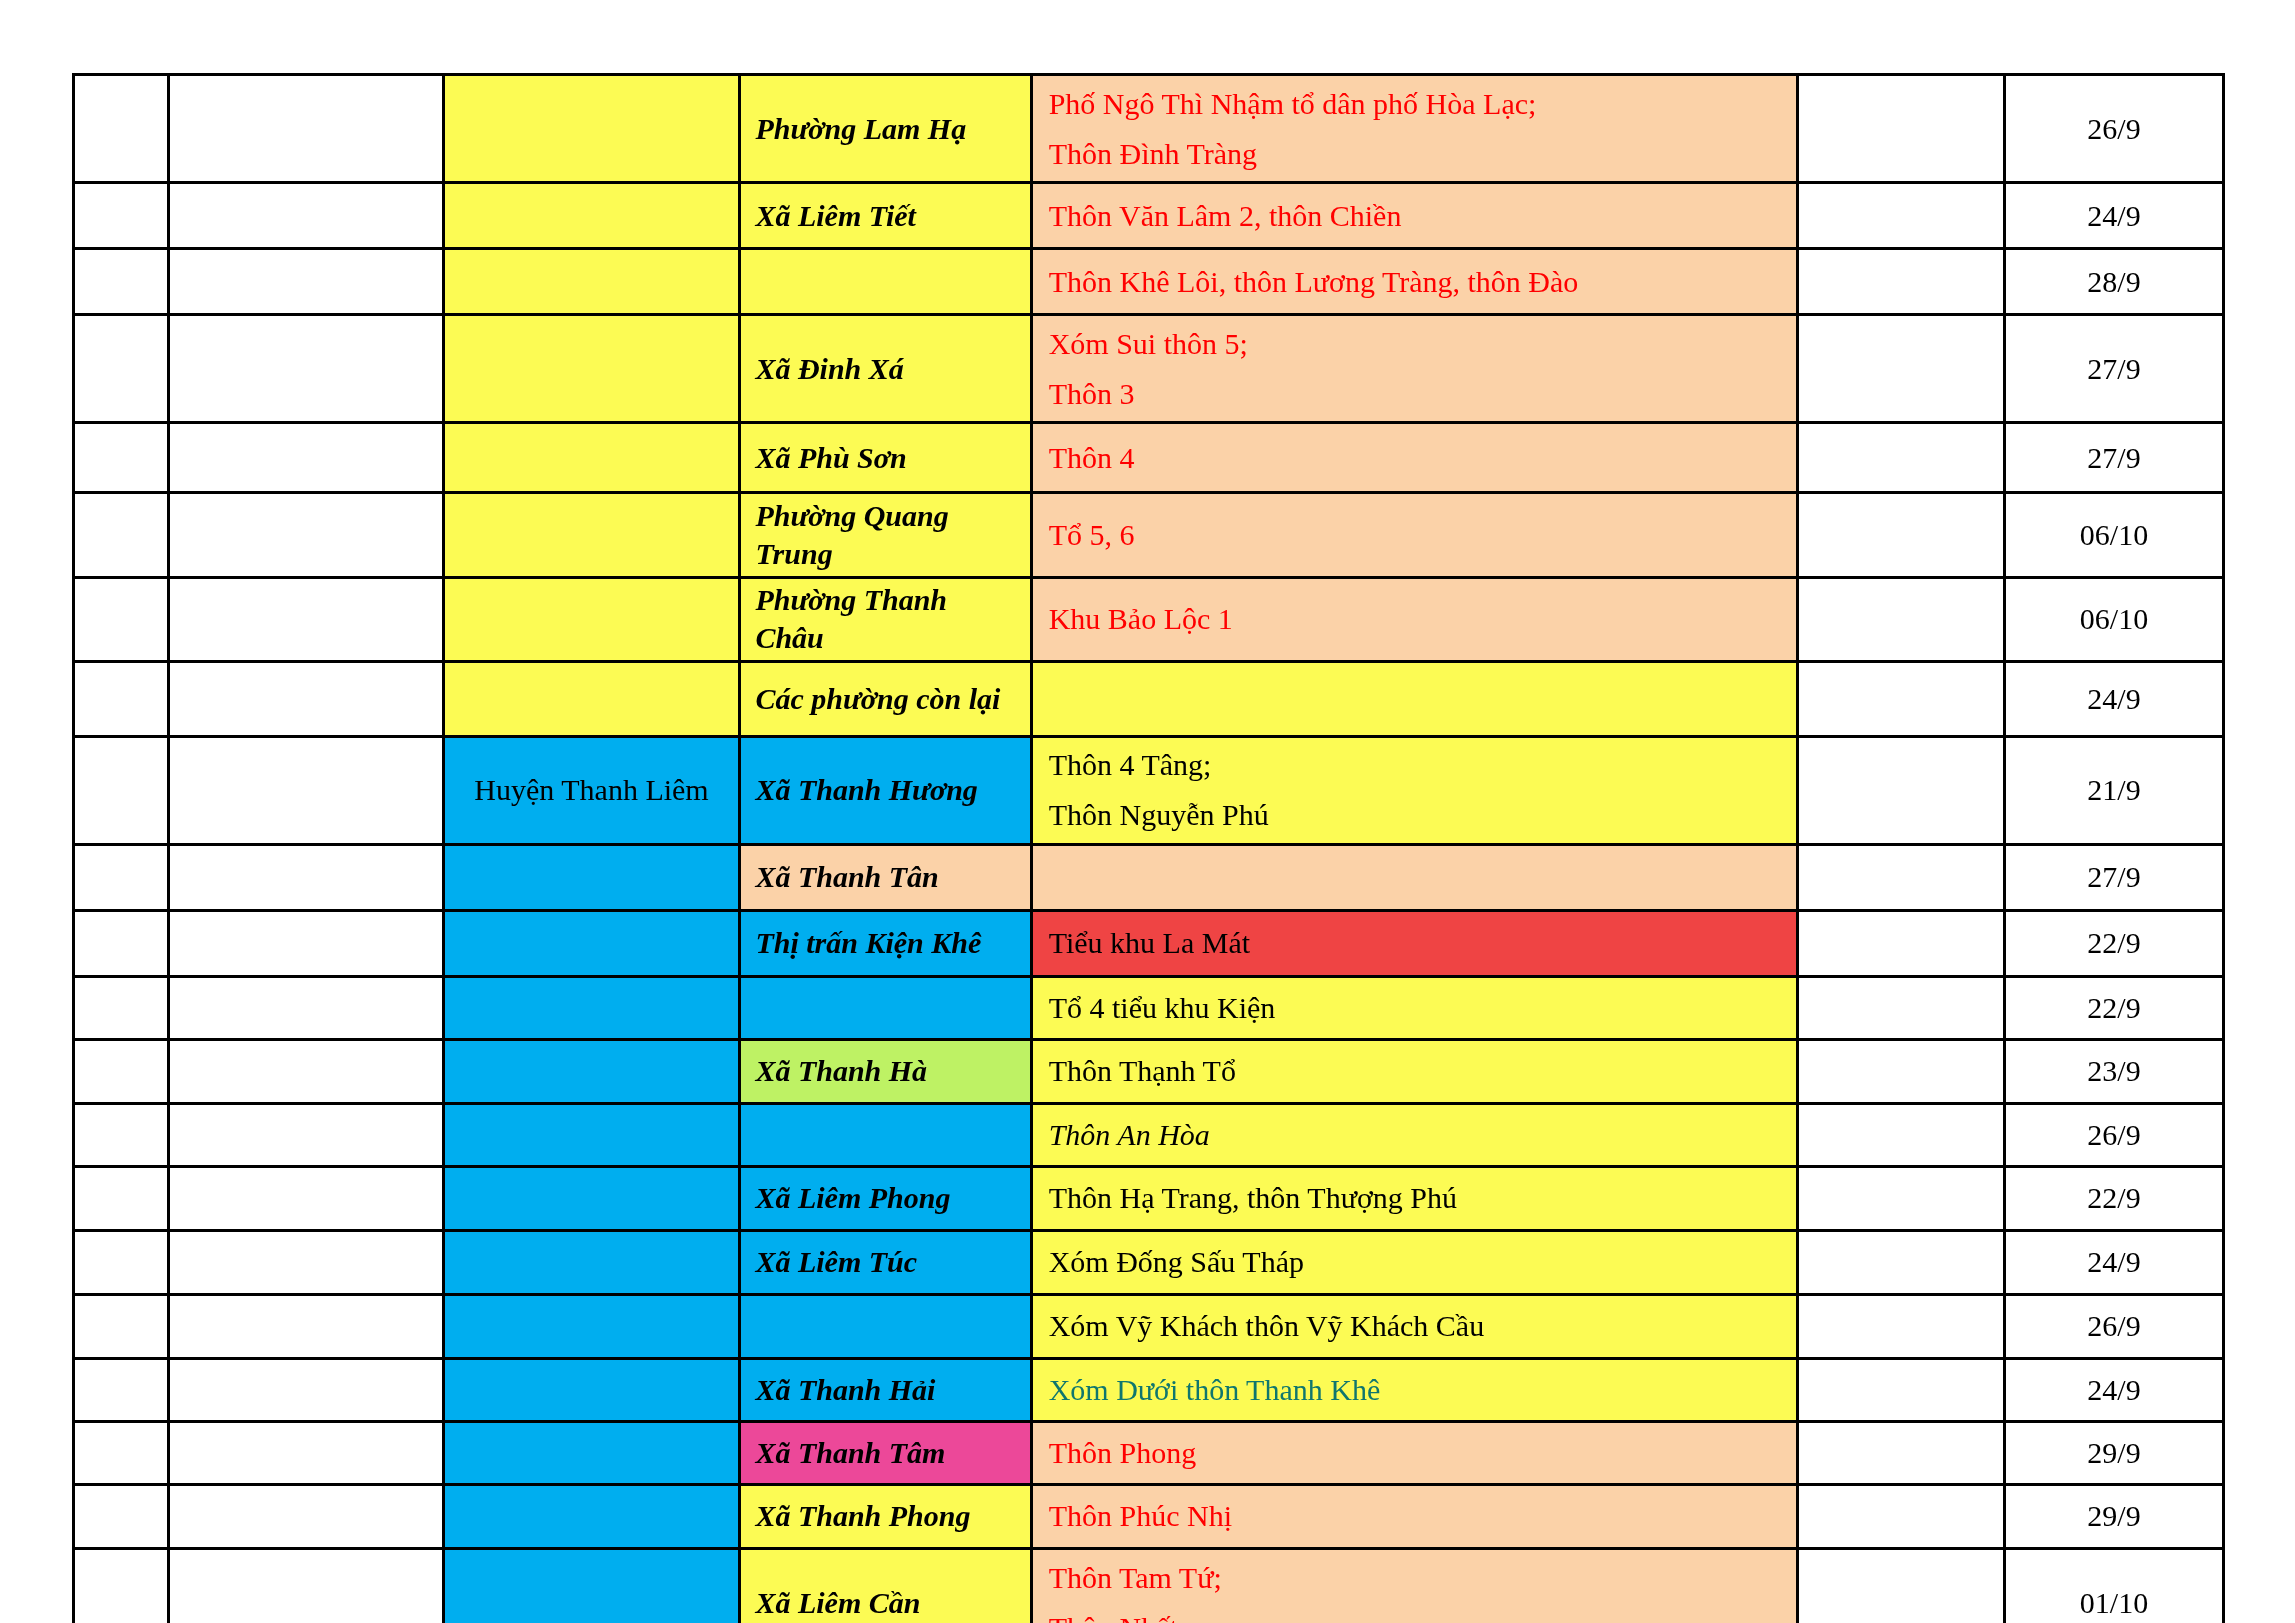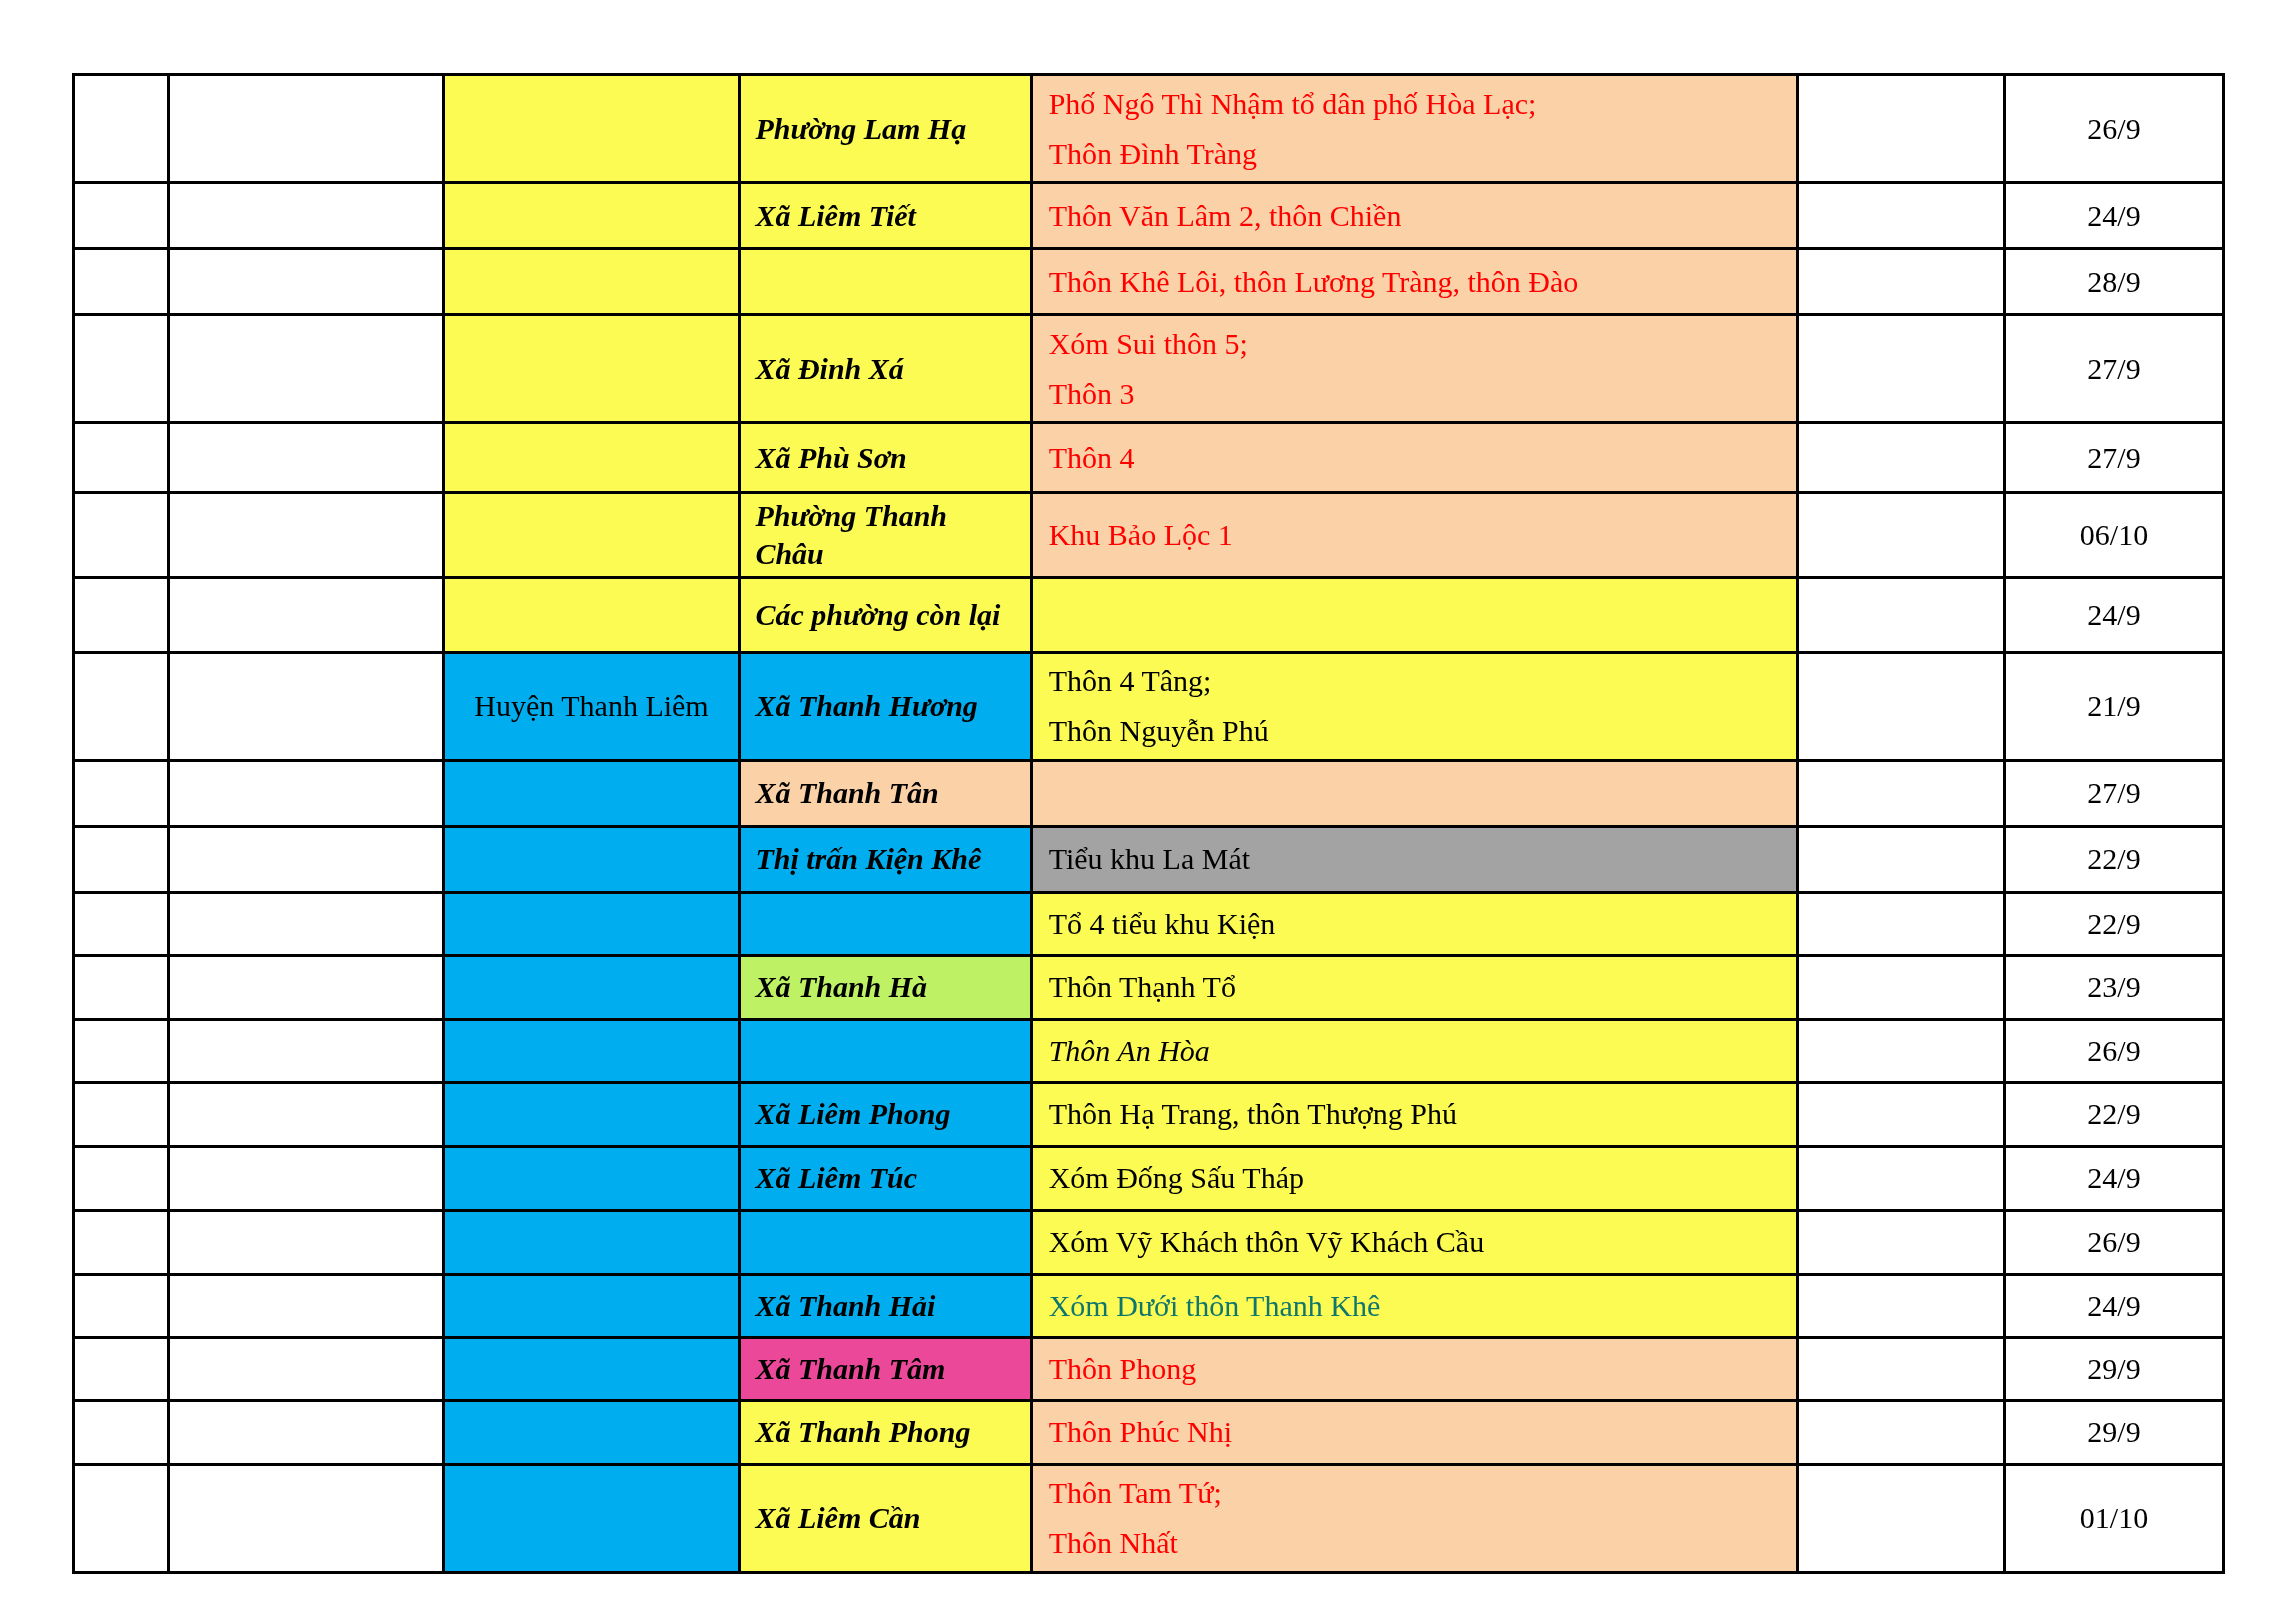--- a/index.html
+++ b/index.html
@@ -104,20 +104,29 @@
       <td class="c-district" style="background-color: rgb(252, 251, 84);"></td>
       <td class="c-ward" style="background-color: rgb(252, 251, 84);">Xã Phù Sơn</td>
       <td class="c-village" style="background-color: rgb(251, 210, 168); color: rgb(255, 0, 0);">Thôn 4</td>
       <td class="c-spacer"></td>
       <td class="c-date">27/9</td>
     </tr>
     <tr style="height:76px">
       <td class="c-blank"></td>
       <td class="c-blank"></td>
       <td class="c-district" style="background-color: rgb(252, 251, 84);"></td>
+      <td class="c-ward" style="background-color: rgb(252, 251, 84);">Phường Quang Trung</td>
+      <td class="c-village" style="background-color: rgb(251, 210, 168); color: rgb(255, 0, 0);">Tổ 5, 6</td>
+      <td class="c-spacer"></td>
+      <td class="c-date">06/10</td>
+    </tr>
+    <tr style="height:76px">
+      <td class="c-blank"></td>
+      <td class="c-blank"></td>
+      <td class="c-district" style="background-color: rgb(252, 251, 84);"></td>
       <td class="c-ward" style="background-color: rgb(252, 251, 84);">Phường Thanh Châu</td>
       <td class="c-village" style="background-color: rgb(251, 210, 168); color: rgb(255, 0, 0);">Khu Bảo Lộc 1</td>
       <td class="c-spacer"></td>
       <td class="c-date">06/10</td>
     </tr>
     <tr style="height:75px">
       <td class="c-blank"></td>
       <td class="c-blank"></td>
       <td class="c-district" style="background-color: rgb(252, 251, 84);"></td>
       <td class="c-ward" style="background-color: rgb(252, 251, 84);">Các phường còn lại</td>
@@ -142,21 +151,21 @@
       <td class="c-ward" style="background-color: rgb(251, 210, 168);">Xã Thanh Tân</td>
       <td class="c-village" style="background-color: rgb(251, 210, 168); color: rgb(255, 0, 0);"></td>
       <td class="c-spacer"></td>
       <td class="c-date">27/9</td>
     </tr>
     <tr style="height:66px">
       <td class="c-blank"></td>
       <td class="c-blank"></td>
       <td class="c-district" style="background-color: rgb(0, 174, 239);"></td>
       <td class="c-ward" style="background-color: rgb(0, 174, 239);">Thị trấn Kiện Khê</td>
-      <td class="c-village" style="background-color: #a3a3a3; color: rgb(0, 0, 0);">Tiểu khu La Mát</td>
+      <td class="c-village" style="background-color: #ef4444; color: rgb(0, 0, 0);">Tiểu khu La Mát</td>
       <td class="c-spacer"></td>
       <td class="c-date">22/9</td>
     </tr>
     <tr style="height:63px">
       <td class="c-blank"></td>
       <td class="c-blank"></td>
       <td class="c-district" style="background-color: rgb(0, 174, 239);"></td>
       <td class="c-ward" style="background-color: rgb(0, 174, 239);"></td>
       <td class="c-village" style="background-color: rgb(252, 251, 84); color: rgb(0, 0, 0);">Tổ 4 tiểu khu Kiện</td>
       <td class="c-spacer"></td>

